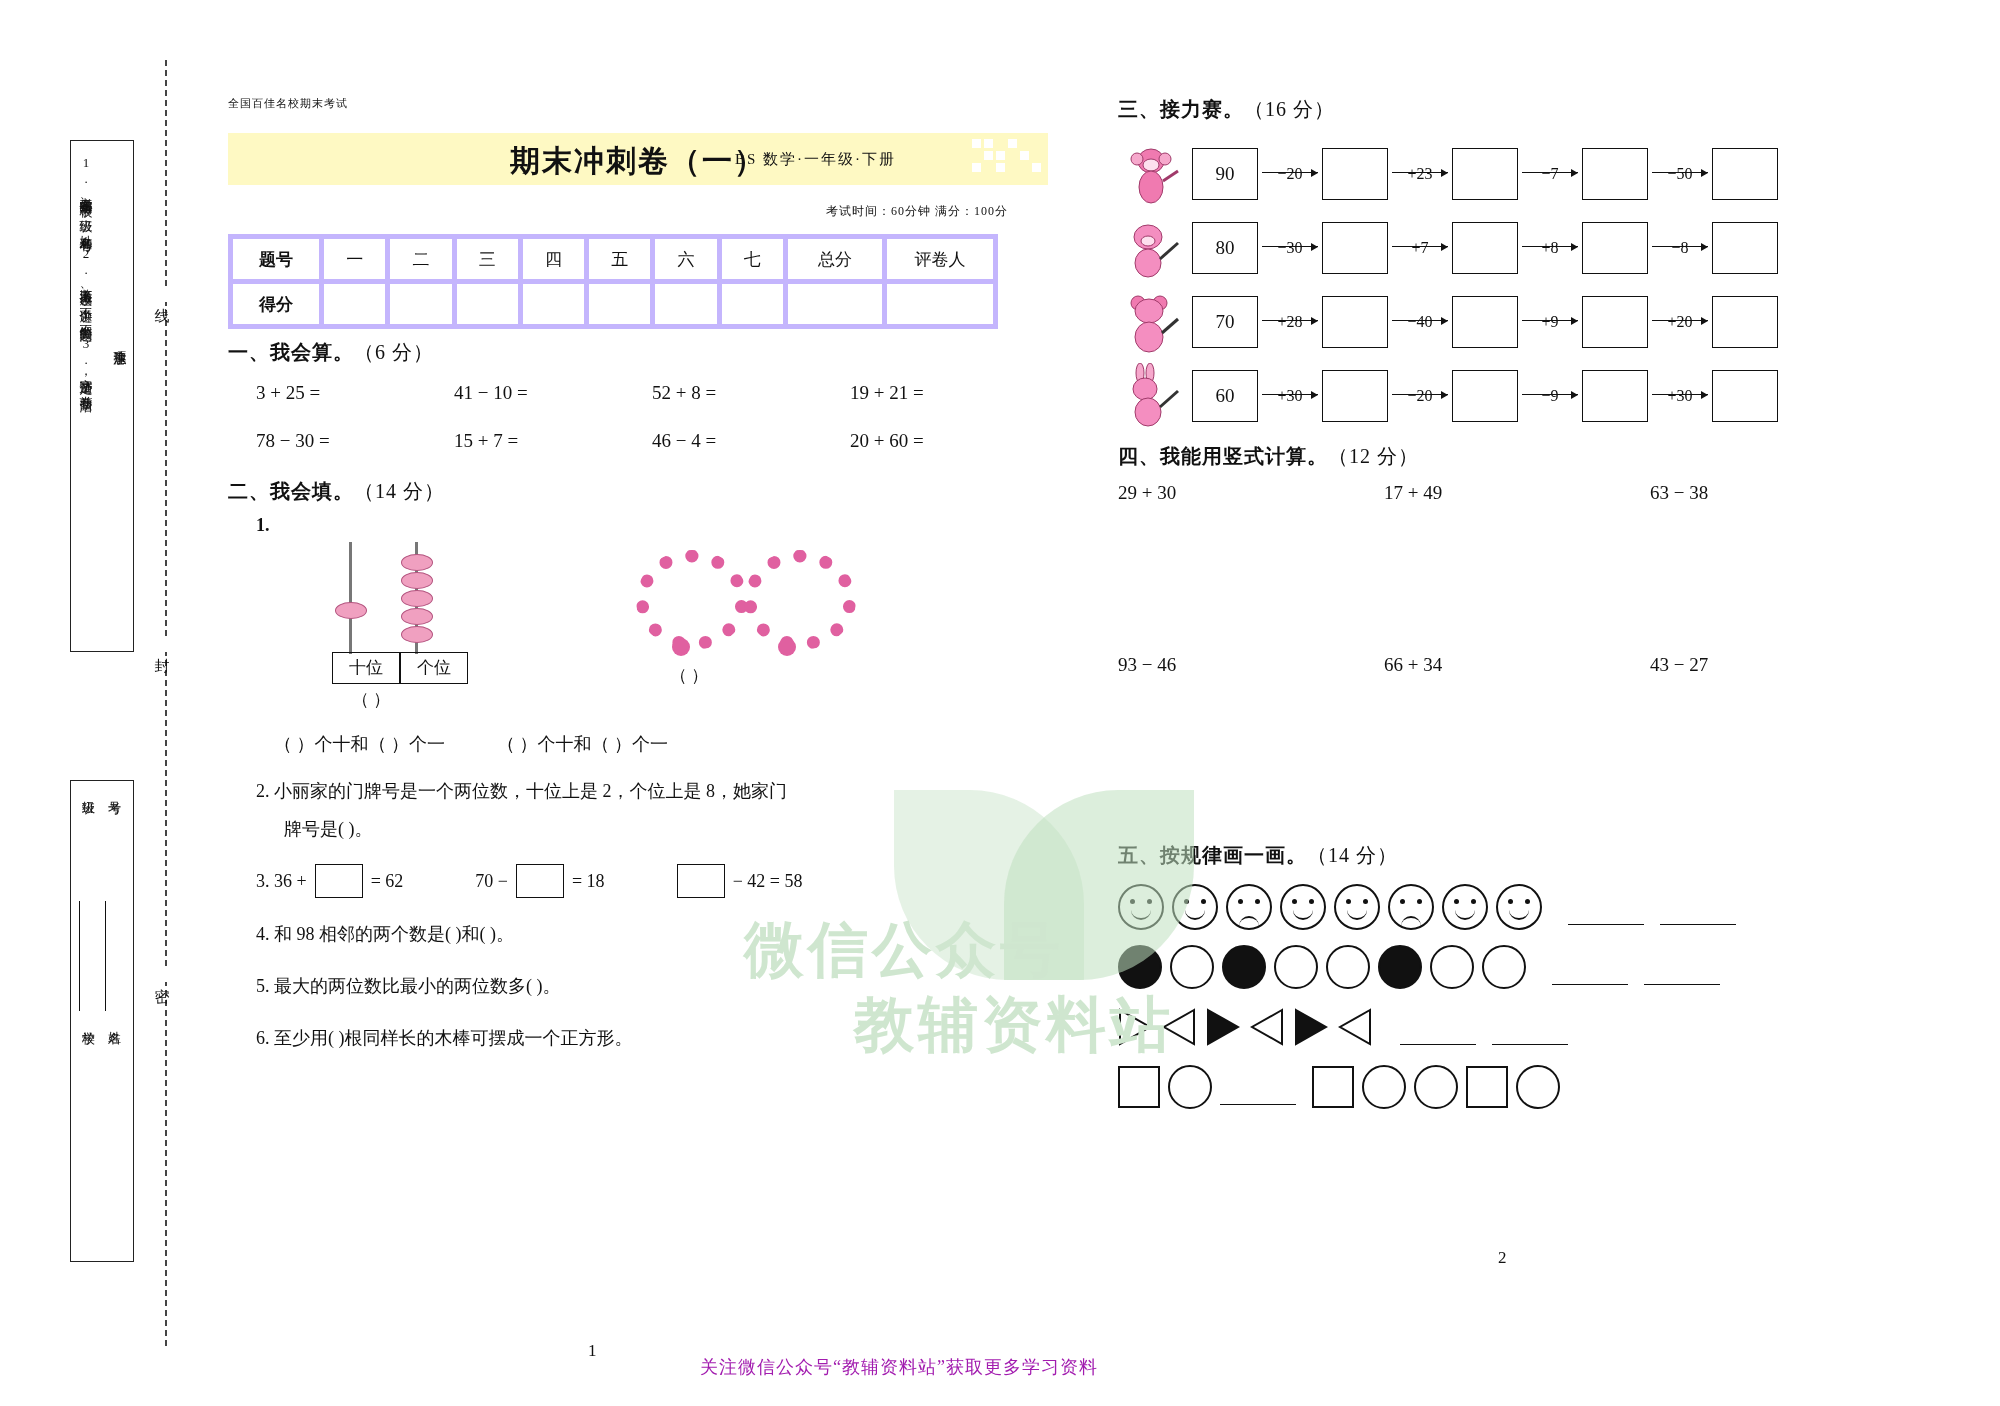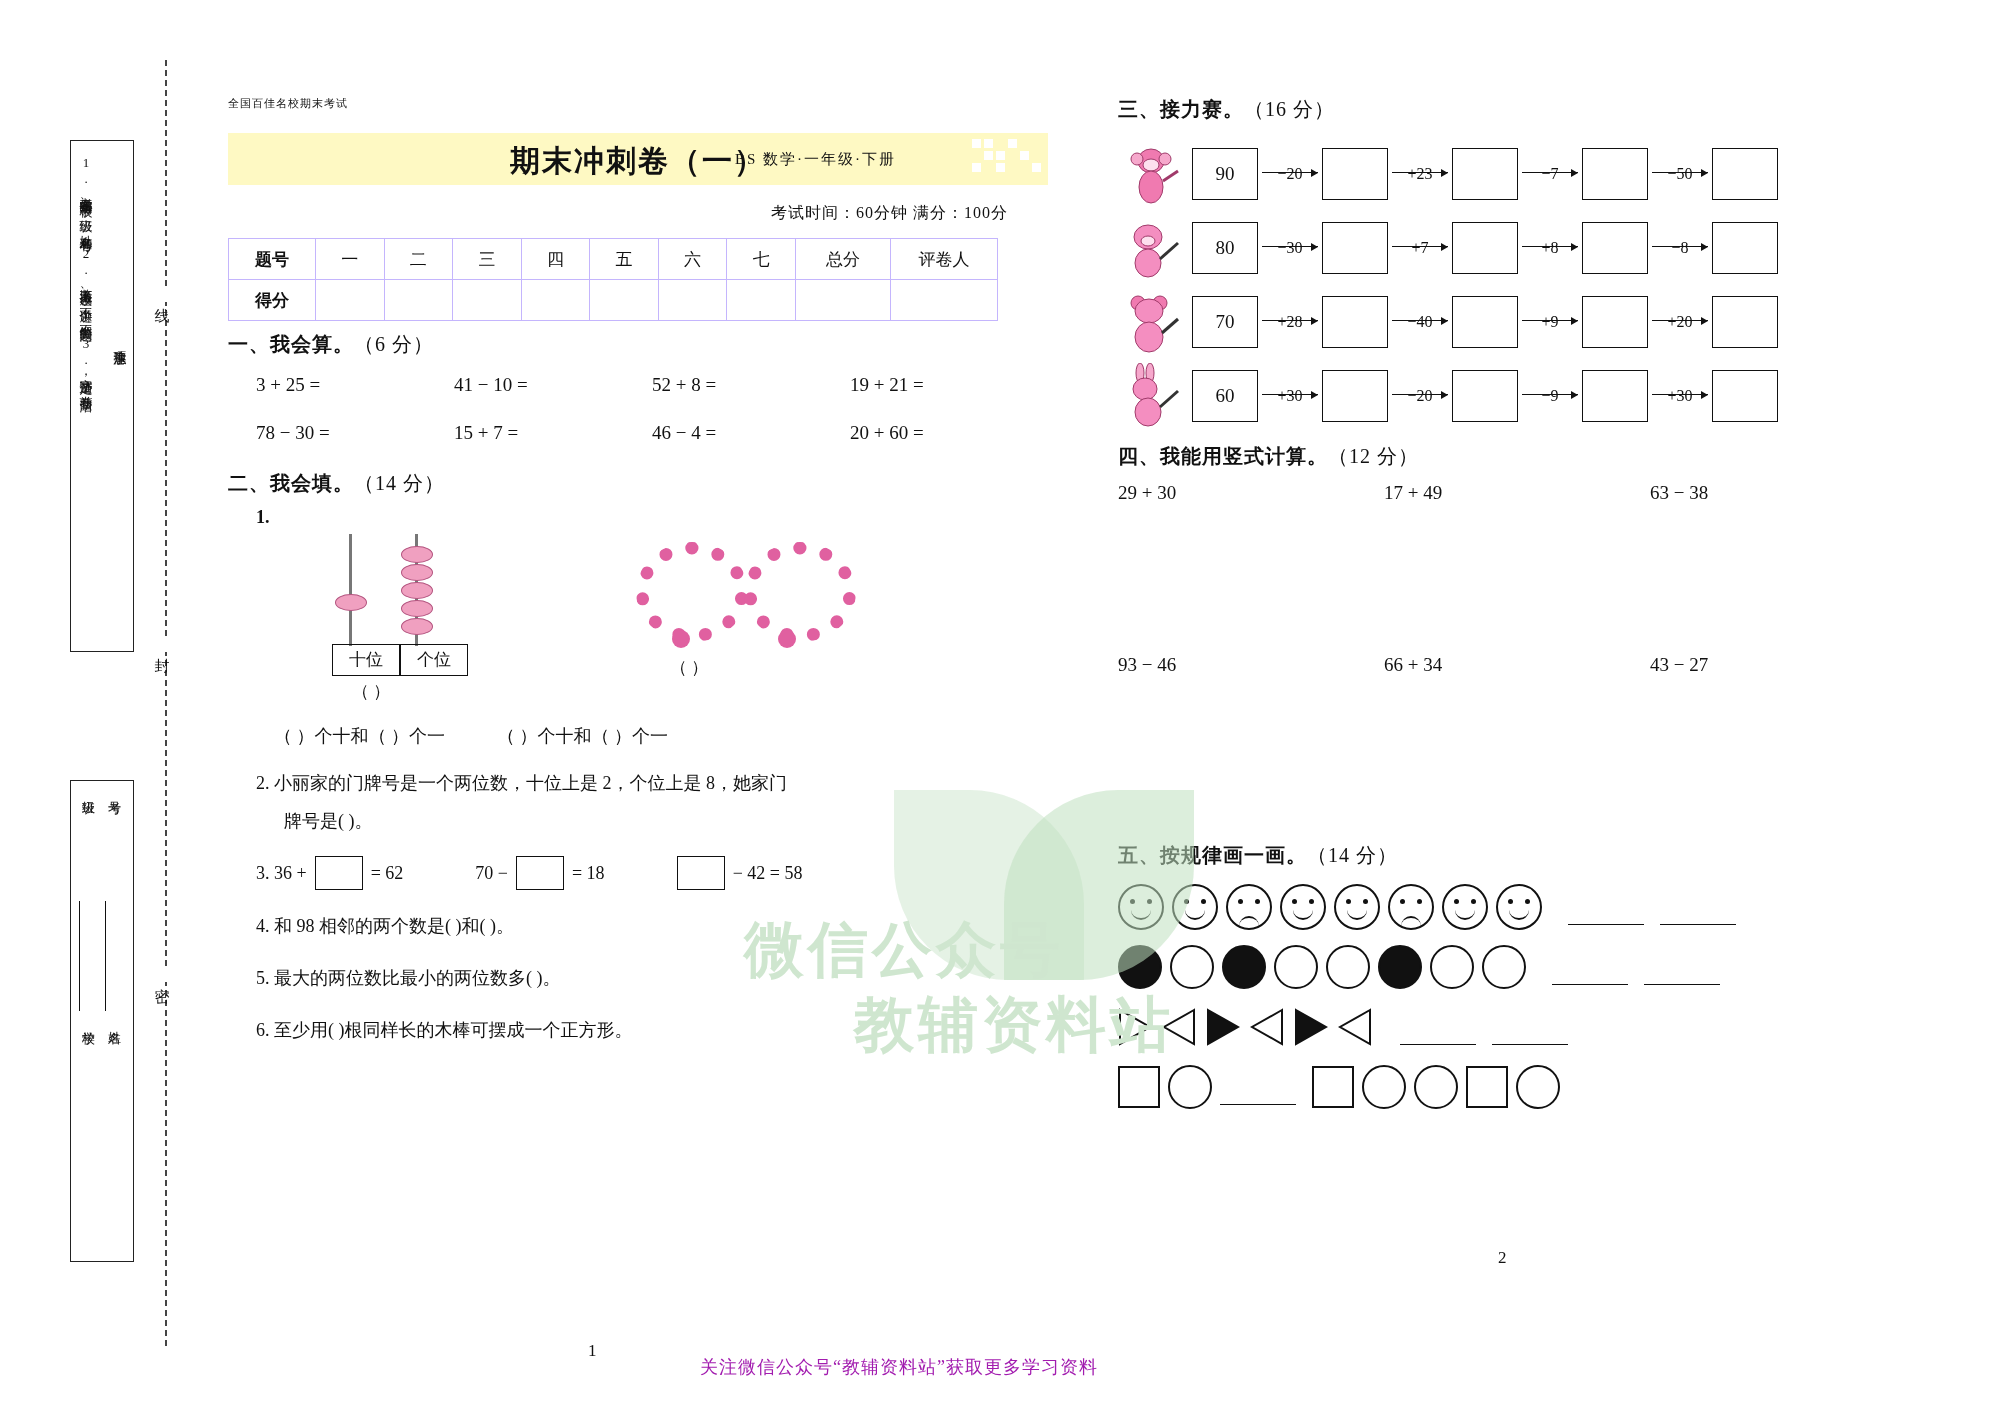--- a/index.html
+++ b/index.html
@@ -38,24 +38,24 @@
   .subject-line{position:absolute;left:735px;top:150px;font-size:15px;letter-spacing:2px;}
 
   .titlebar{position:relative;margin-top:22px;height:52px;background:#fef9c3;}
   .titlebar .t{
     position:absolute;left:0;right:0;top:8px;text-align:center;
     font-size:30px;font-weight:bold;letter-spacing:2px;
   }
   .titlebar .blocks{position:absolute;right:6px;top:6px;width:70px;height:40px;}
   .titlebar .blocks i{position:absolute;width:9px;height:9px;background:#fff;}
 
-  .examinfo{margin-top:18px;text-align:right;font-size:16px;padding-right:40px;letter-spacing:1px;}
+  .examinfo{margin-top:18px;text-align:right;font-size:12px;padding-right:40px;letter-spacing:1px;}
 
   table.scoretable{border-collapse:collapse;margin-top:14px;width:770px;}
-  table.scoretable td{border:1px solid #c4b5fd;height:38px;text-align:center;font-size:17px;}
+  table.scoretable td{border:5px solid #c4b5fd;height:38px;text-align:center;font-size:17px;}
   table.scoretable td.lbl{width:84px;font-weight:bold;}
   table.scoretable td.tot{width:92px;}
   table.scoretable td.chk{width:104px;}
 
   .sec-title{font-size:20px;font-weight:bold;margin-top:10px;letter-spacing:1px;}
   .sec-title .score{font-weight:normal;}
 
   .calcgrid{margin-top:16px;margin-left:28px;}
   .calcgrid .row{display:flex;margin-bottom:26px;}
   .calcgrid .cell{width:200px;font-size:19px;}

